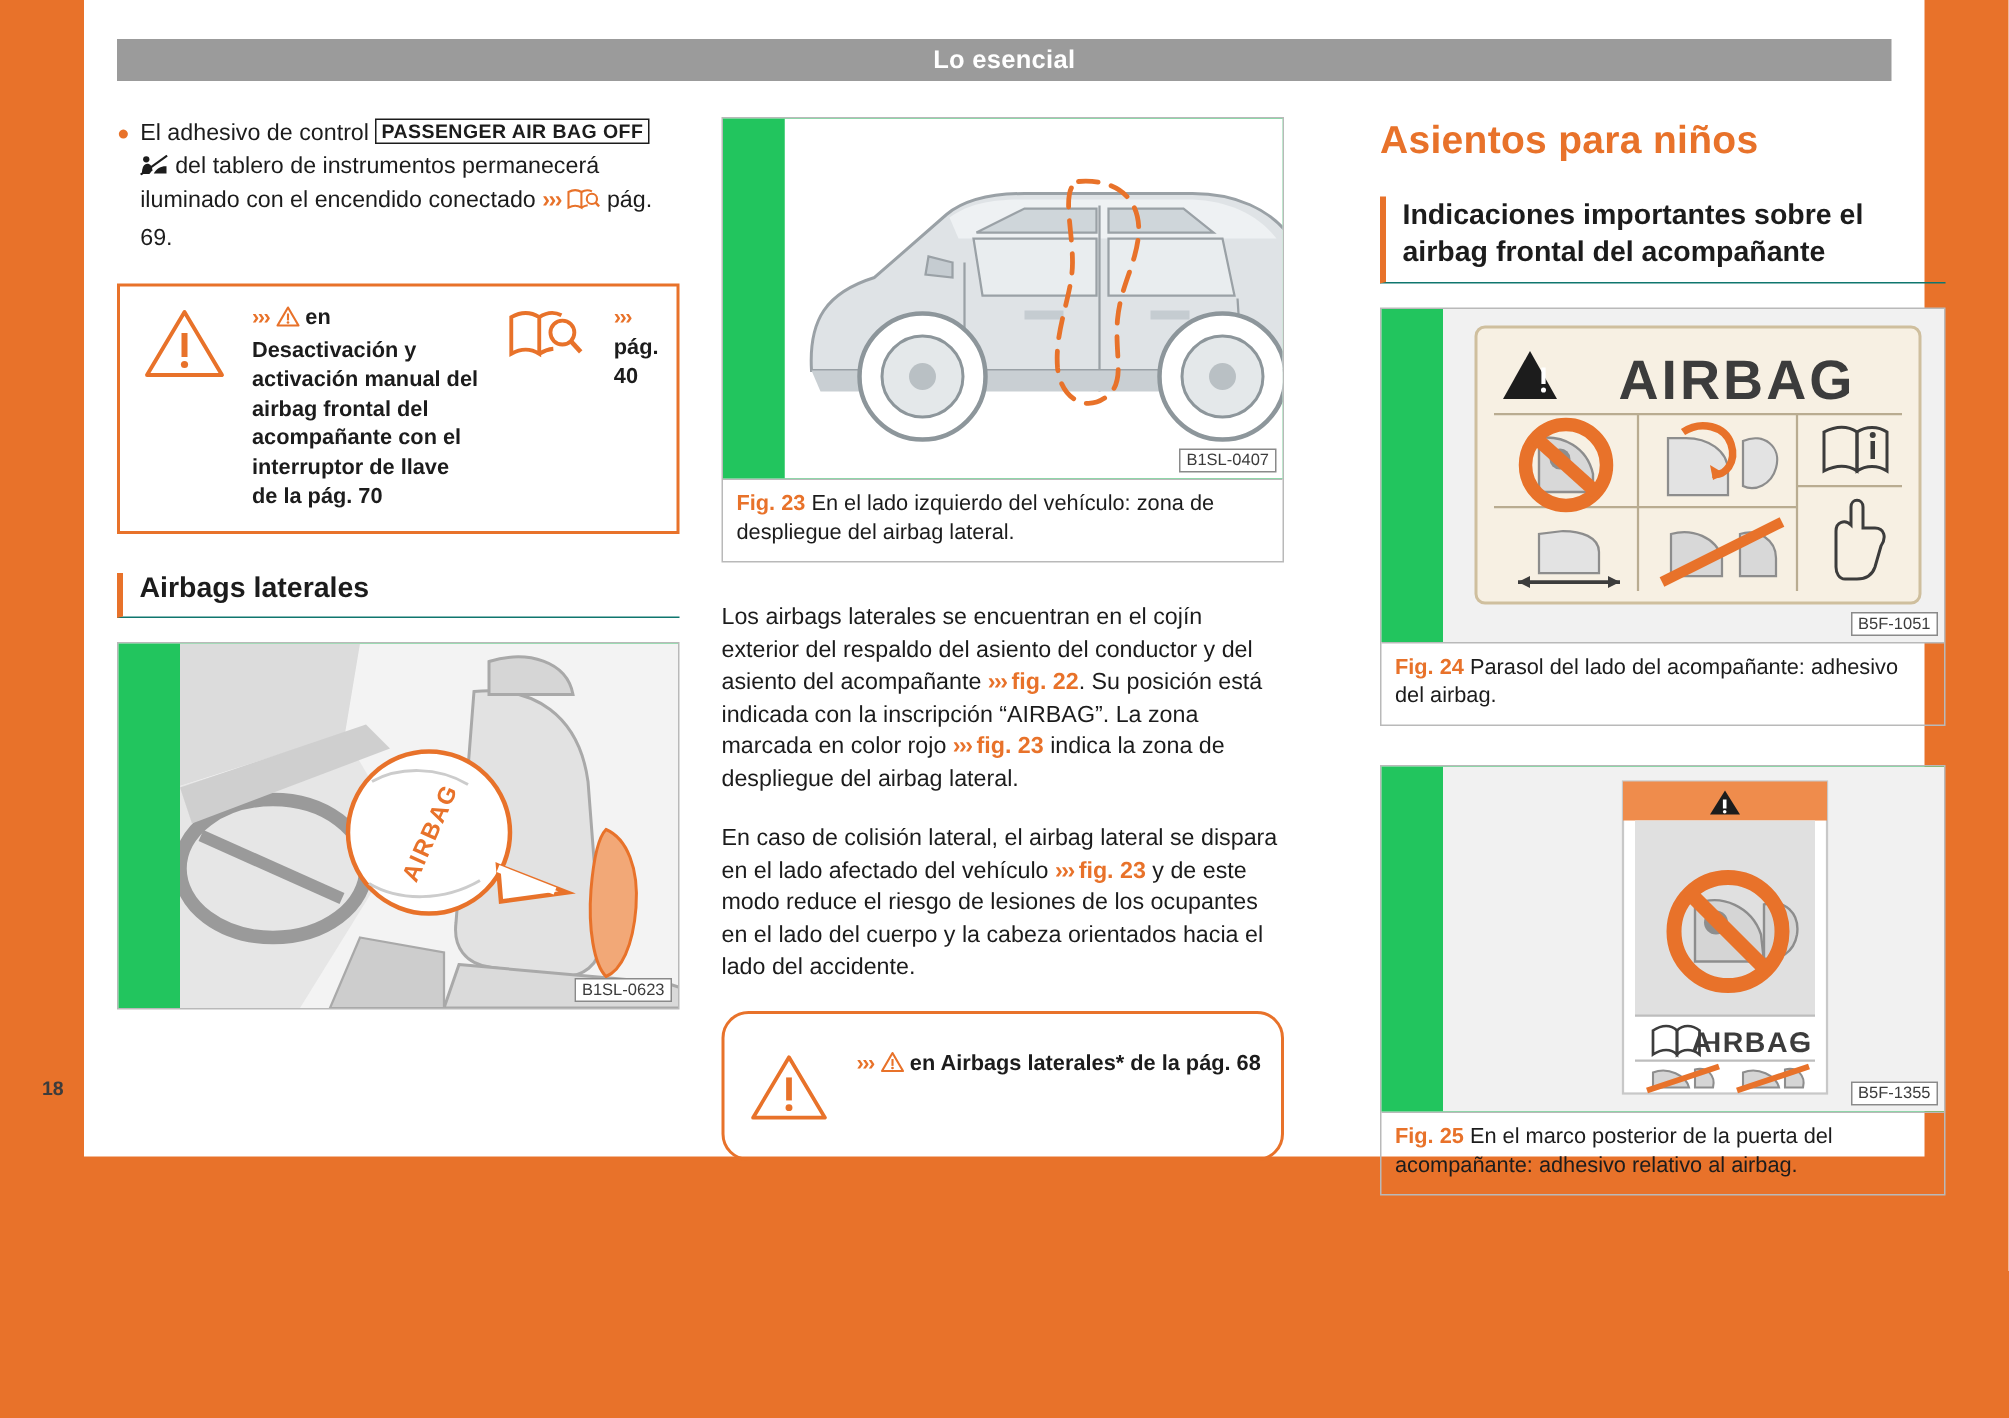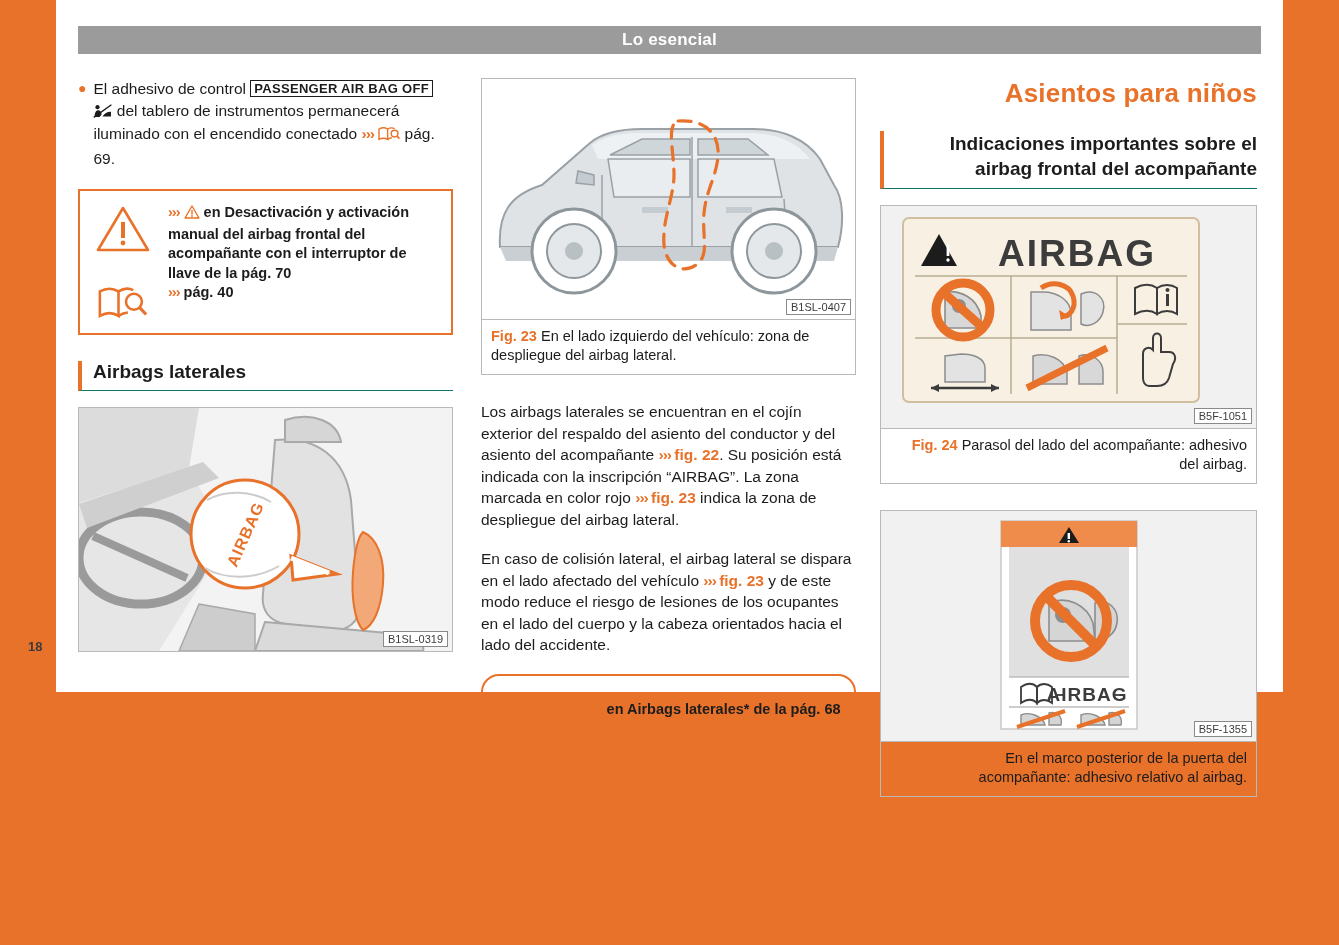--- a/index.html
+++ b/index.html
@@ -11,21 +11,21 @@
     height: 945px;
     background: #e8722a;
     font-family: "Liberation Sans", sans-serif;
     overflow: hidden;
   }
   .page {
     position: absolute;
     left: 56px;
     top: 0;
     width: 1227px;
-    height: 692px;
+    height: 771px;
     background: #ffffff;
   }
   .header-bar {
     position: absolute;
     left: 22px;
     top: 26px;
     width: 1183px;
     height: 28px;
     background: #9b9b9b;
     color: #ffffff;
@@ -43,21 +43,21 @@
     font-size: 13px;
     font-weight: bold;
     color: #3c3c3c;
   }
   .col {
     position: absolute;
     top: 78px;
   }
   .col-1 { left: 22px; width: 375px; }
   .col-2 { left: 425px; width: 375px; }
-  .col-3 { left: 824px; width: 377px; text-align: right; }
+  .col-3 { left: 864px; width: 377px; }
 
   p.body {
     font-size: 15.5px;
     line-height: 21.5px;
     color: #1c1c1c;
     margin: 0 0 18px 0;
   }
   .bullet-row {
     display: flex;
     gap: 7px;
@@ -88,21 +88,22 @@
     letter-spacing: .3px;
     line-height: 15px;
     vertical-align: 1px;
   }
   
   .notebox {
     border: 2px solid #e8722a;
     padding: 12px 12px 12px 12px;
     margin-bottom: 26px;
     display: flex;
-    flex-direction: column;
+    flex-direction: row;
+    gap: 14px;
   }
   .note-row {
     display: flex;
     align-items: flex-start;
     gap: 14px;
   }
   .note-icon {
     flex: 0 0 62px;
     display: flex;
     justify-content: center;
@@ -136,20 +137,21 @@
   }
   
   .figure {
     border: 1px solid #b9b9b9;
     margin-bottom: 26px;
   }
   .fig-img {
     position: relative;
     background: #22c55e;
     overflow: hidden;
+    padding-left: 41px;
   }
   .fig-cap {
     border-top: 1px solid #b9b9b9;
     padding: 7px 9px 9px 9px;
     font-size: 14.5px;
     line-height: 19px;
     color: #1c1c1c;
   }
   .fig-num {
     color: #e8722a;
@@ -278,21 +280,21 @@
           <path d="M212 148 L258 166 L214 172 Z" fill="#ffffff" stroke="#e8722a" stroke-width="3"></path>
           <path d="M212 150 L250 165" stroke="#ffffff" stroke-width="5"></path>
 
           <g transform="rotate(-66 166 126)">
             <text x="166" y="132" text-anchor="middle" font-family="Liberation Sans, sans-serif" font-size="16" font-weight="bold" fill="#e8722a" letter-spacing="1">AIRBAG</text>
           </g>
 
           <path d="M128 92 C146 82 172 82 192 94" fill="none" stroke="#cccccc" stroke-width="2"></path>
           <path d="M126 160 C146 172 176 172 200 158" fill="none" stroke="#cccccc" stroke-width="2"></path>
         </svg>
-        <div class="fig-code">B1SL-0319</div>
+        <div class="fig-code">B1SL-0623</div>
       </div>
     </div>
 
   </div>
 
   <div class="col col-2">
 
     <div class="figure">
       <div class="fig-img" style="height:240px;">
         <svg width="373" height="240" viewBox="0 0 373 240">

